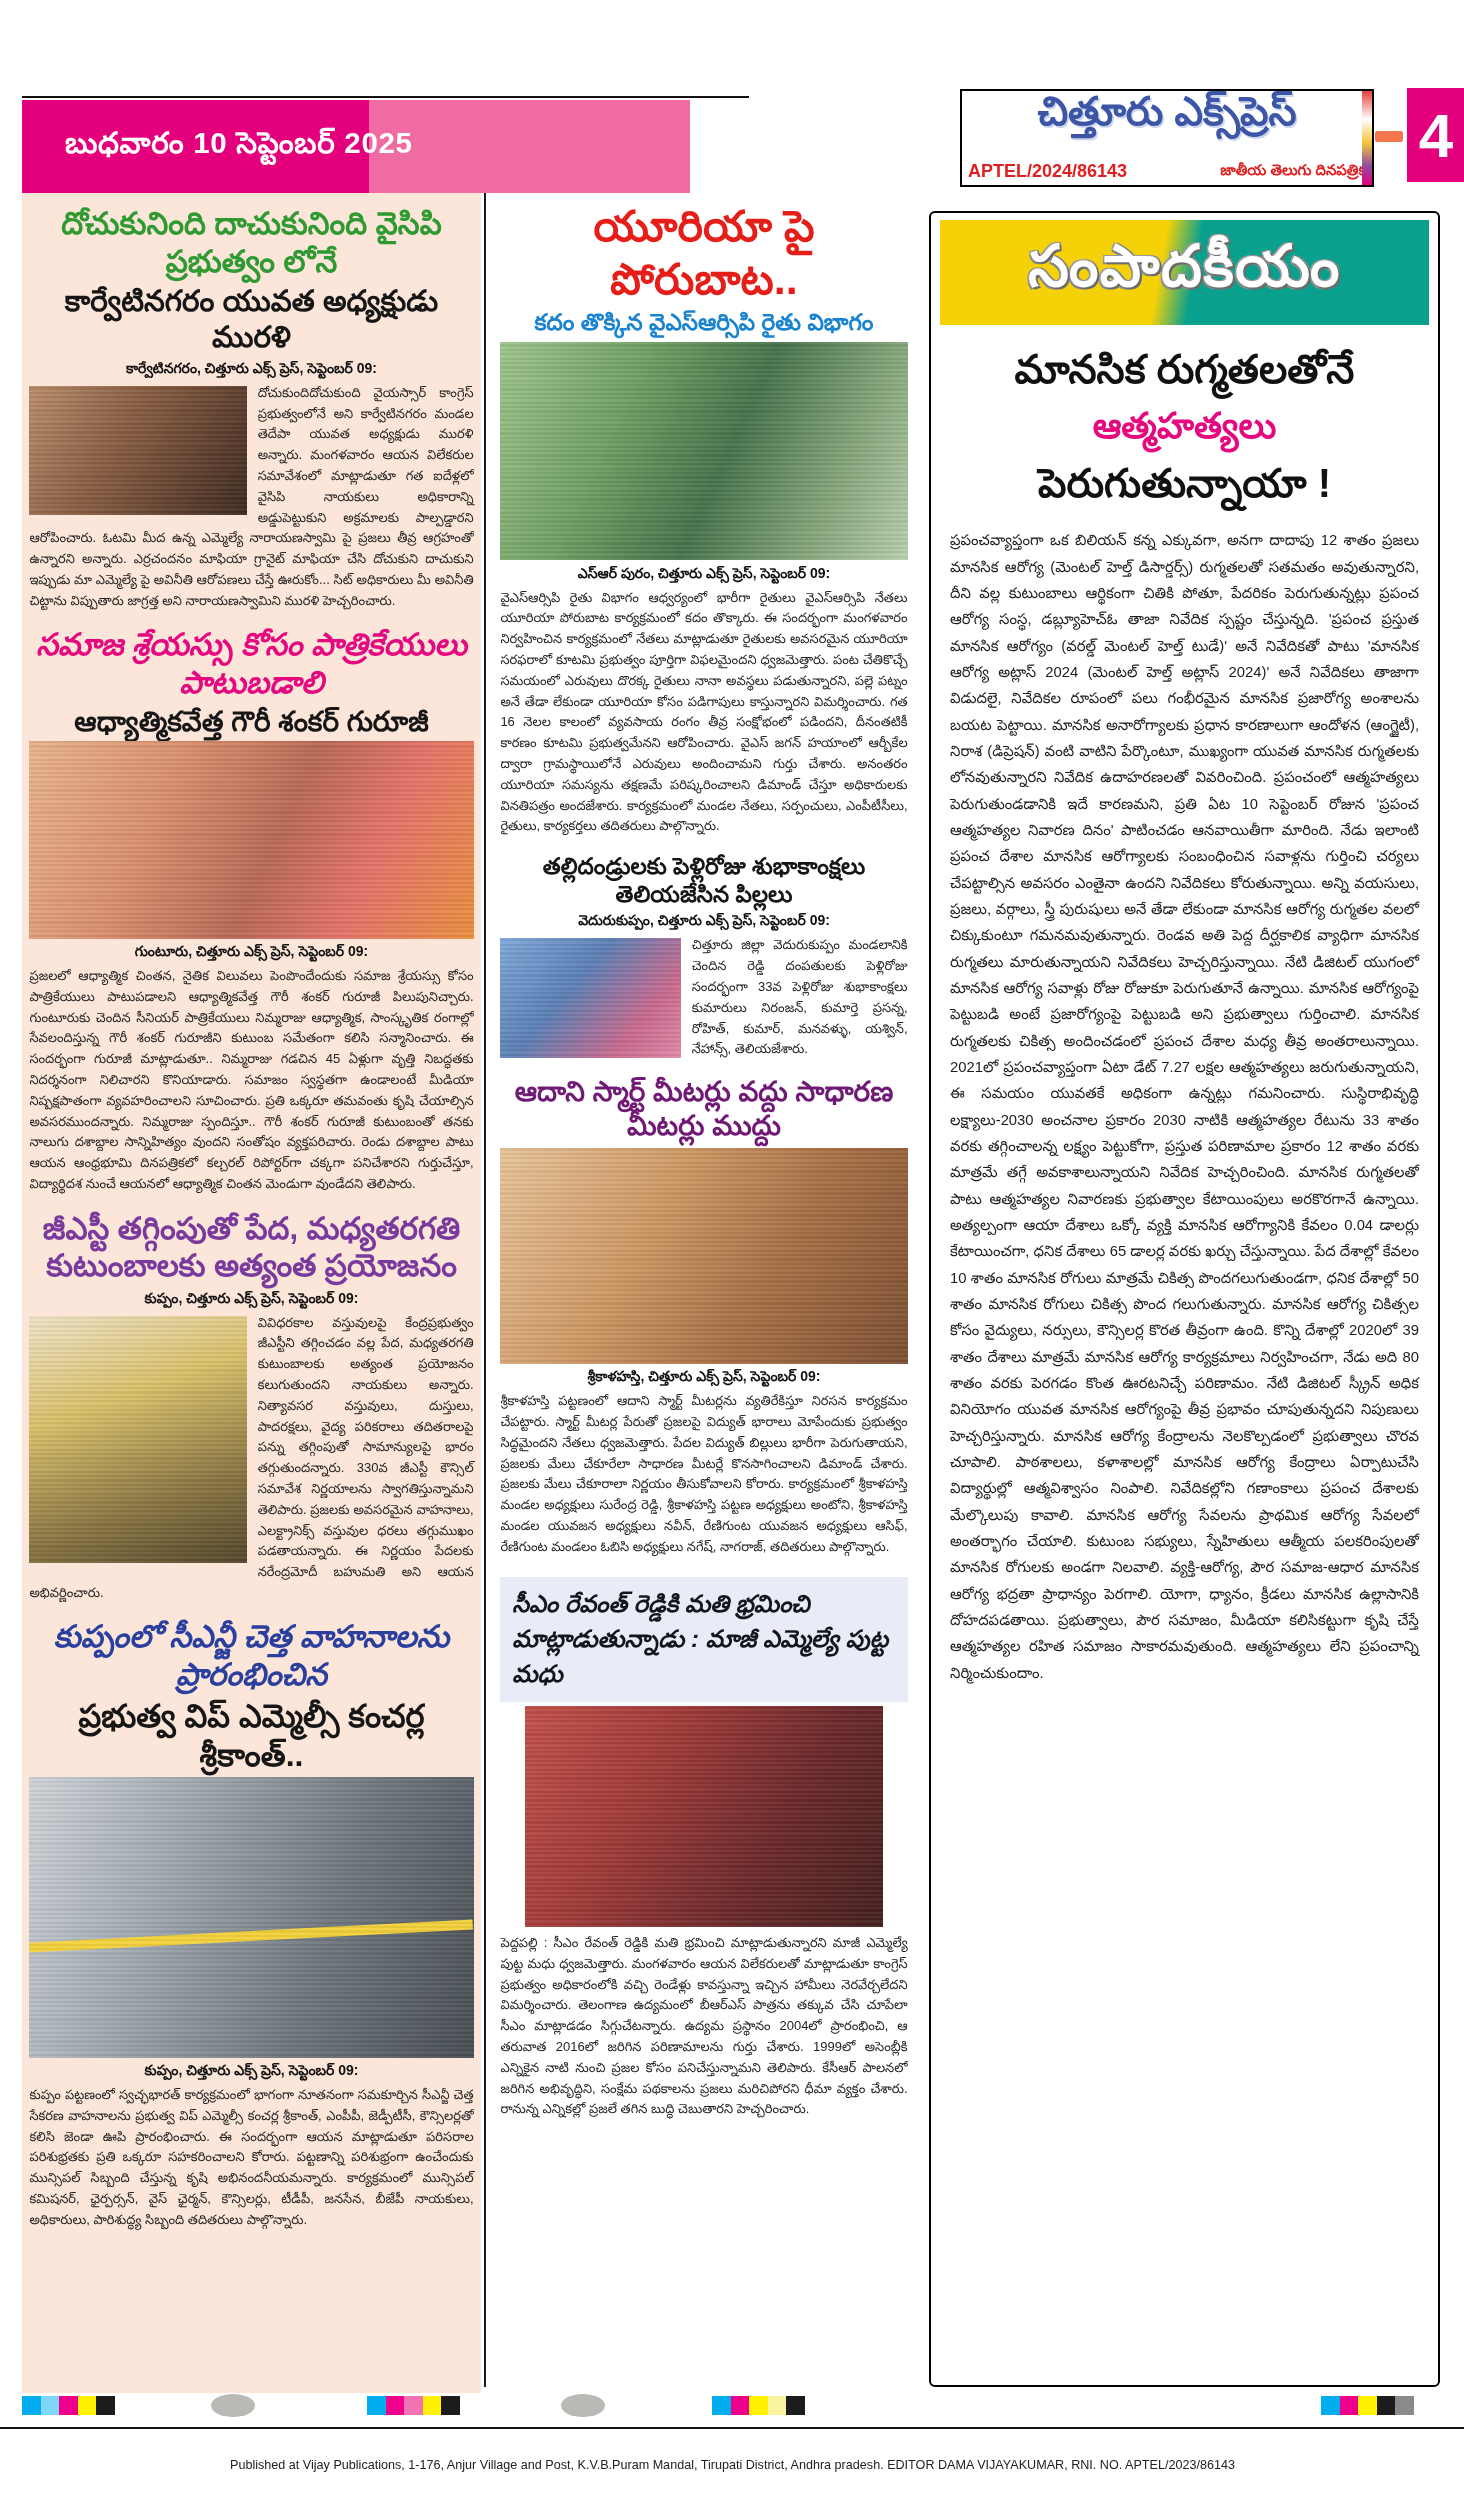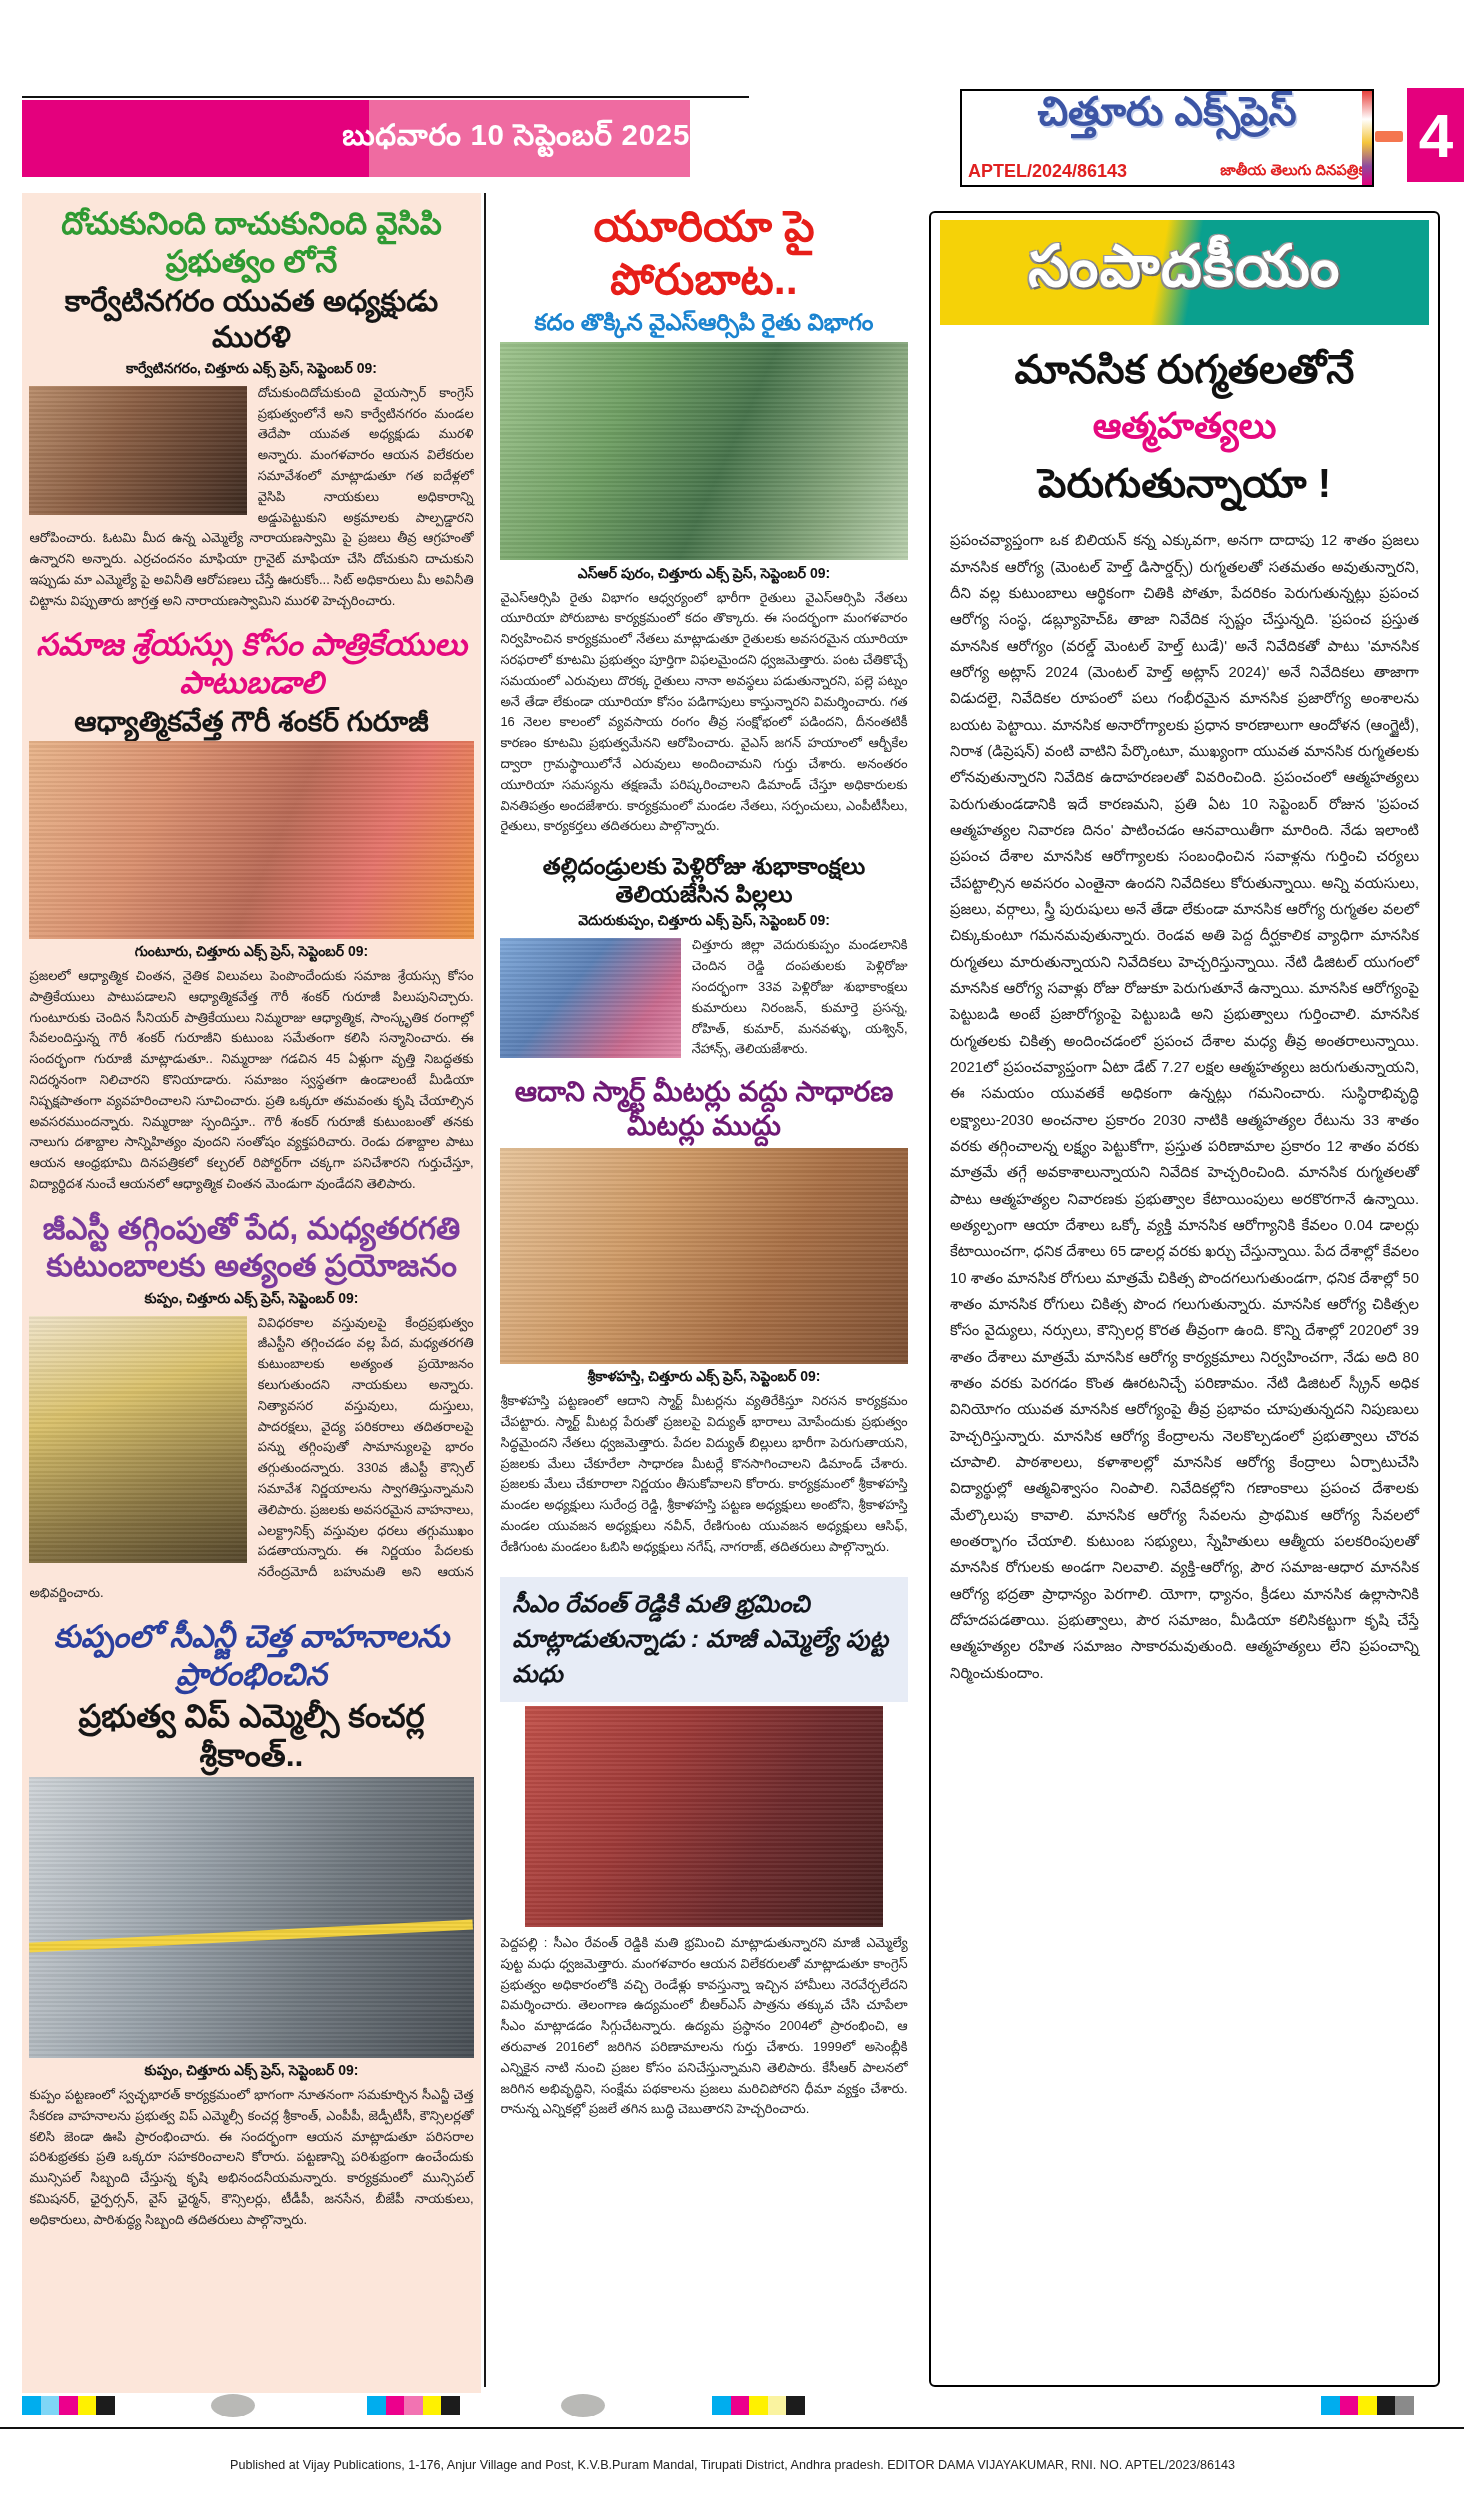--- a/index.html
+++ b/index.html
@@ -1,23 +1,23 @@
 <!DOCTYPE html>
 <html style="font-size:11.8px"><head>
 <meta charset="utf-8">
 <style>
   html,body{margin:0;padding:0;background:#ffffff;}
   .page{position:relative;width:1465px;height:2512px;background:#ffffff;
         font-family:"Liberation Sans", sans-serif;overflow:hidden;}
 
   
   .top-line{position:absolute;left:22px;top:96px;width:727px;height:2.2px;background:#111;}
-  .date-bar{position:absolute;left:22px;top:100px;width:668px;height:77px;
+  .date-bar{position:absolute;left:22px;top:100px;width:668px;height:93px;
             background:linear-gradient(90deg,#e4007d 0%,#e4007d 52%,#ef6ba1 52%,#ef6ba1 100%);
-            display:flex;align-items:center;justify-content:flex-end;}
+            display:flex;align-items:center;}
   .date-bar span{color:#fff;font-size:29.5px;font-weight:bold;padding-left:43px;letter-spacing:0.7px;}
   .logo-box{position:absolute;left:960px;top:89px;width:410px;height:94px;background:#fff;
             border:2.2px solid #000;display:flex;flex-direction:column;justify-content:space-between;overflow:hidden;}
   .logo-title{color:#3c55a5;font-size:40px;font-weight:bold;text-align:center;line-height:1.0;
               text-shadow:1.5px 1.5px 0 #c9d4ee;}
   .logo-bottom{display:flex;align-items:flex-end;justify-content:space-between;padding:1.5px 5.9px 3px 5.9px;}
   .logo-reg{color:#e02020;font-weight:bold;font-size:18px;}
   .logo-tagline{color:#e02020;font-weight:bold;font-size:14.8px;}
   .logo-strip{position:absolute;right:0;top:0;width:10.3px;height:100%;
               background:linear-gradient(180deg,#e8413c 0%,#fff 30%,#f5c53b 55%,#8e4a9e 80%,#e4007d 100%);}

